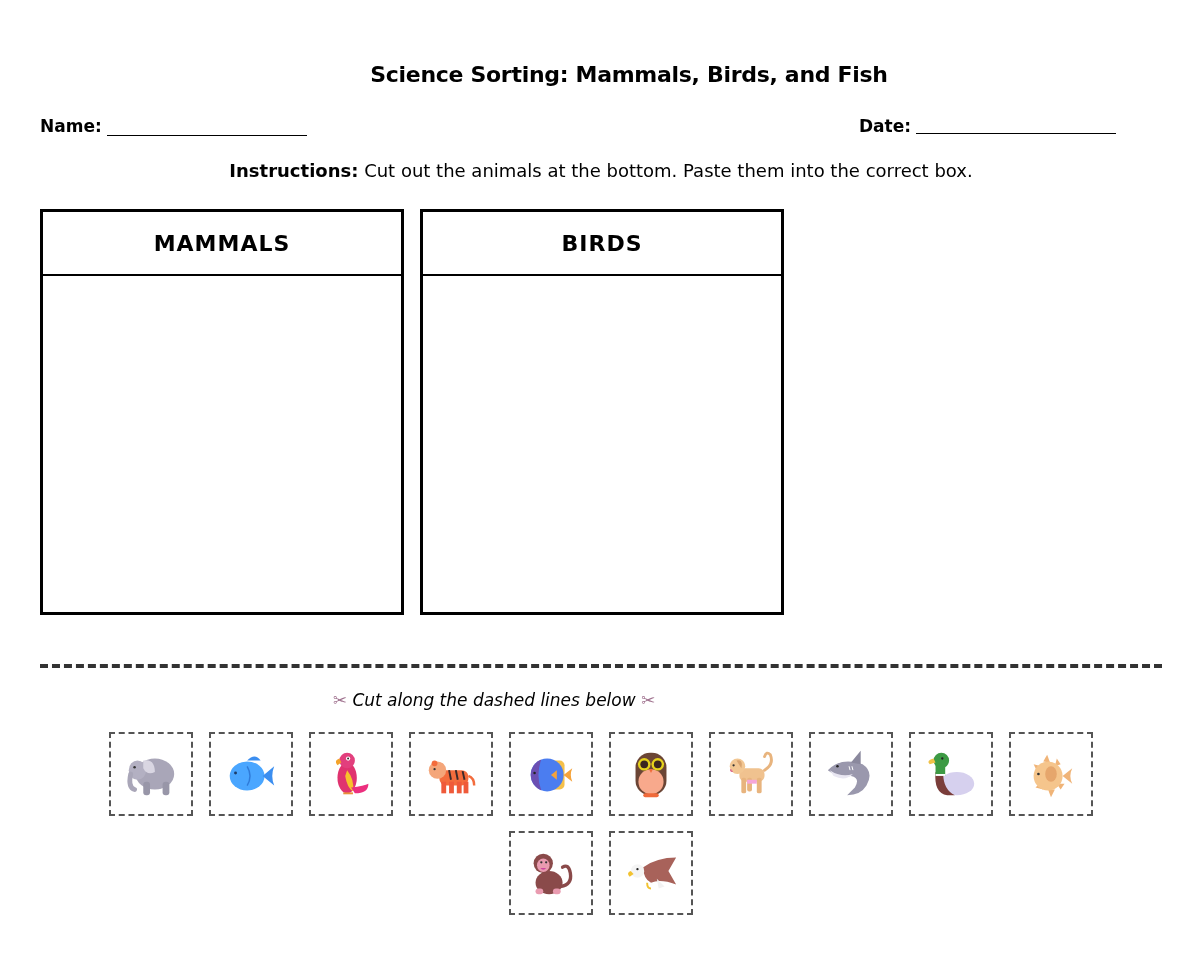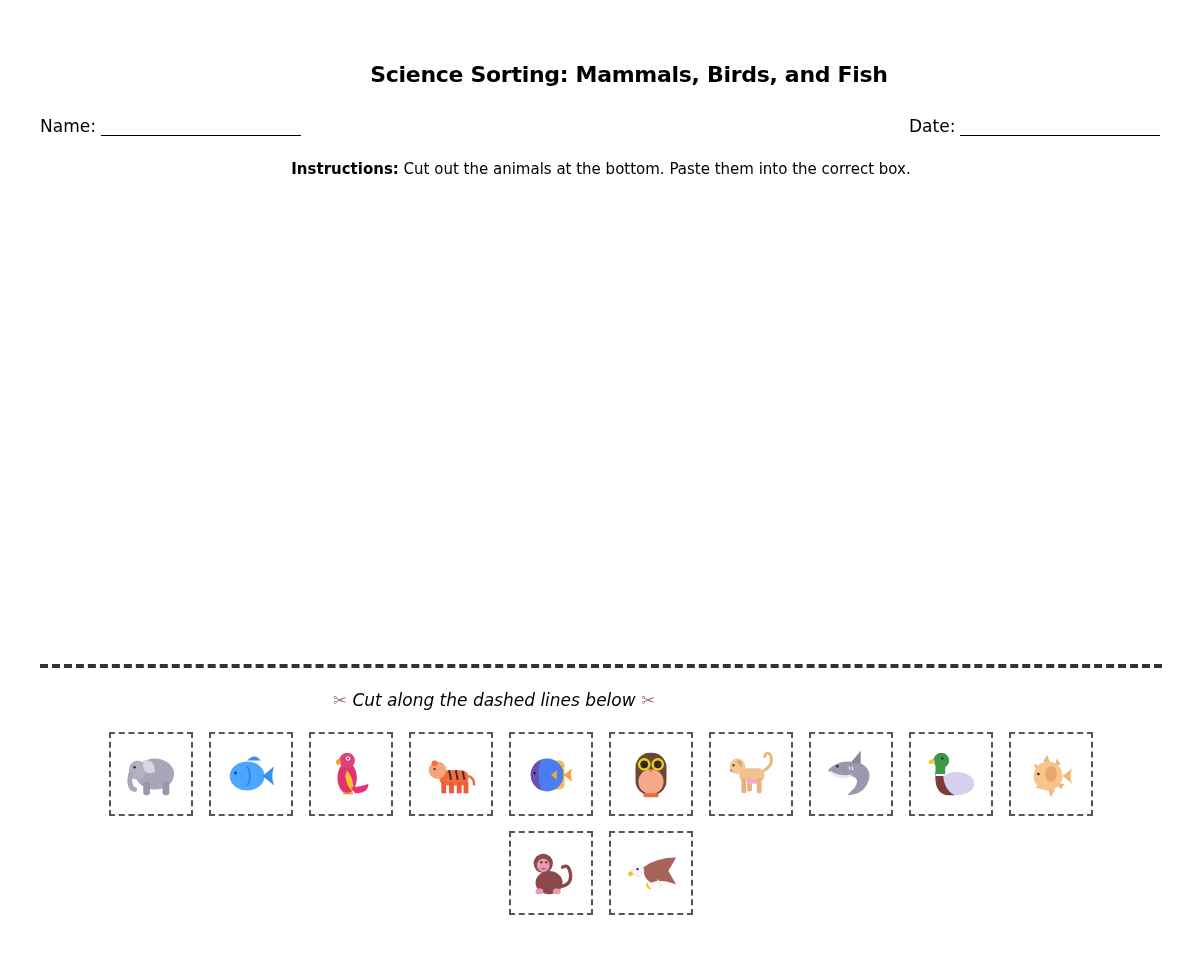--- a/index.html
+++ b/index.html
@@ -4,30 +4,30 @@
 <style>
   html, body { margin: 0; padding: 0; background: #ffffff; }
   body {
     width: 1202px; height: 955px; position: relative; overflow: hidden;
     font-family: "DejaVu Sans", sans-serif; color: #000;
   }
   .title {
     position: absolute; left: 0; width: 1202px; top: 62px;
     text-align: center; font-size: 22px; font-weight: bold; letter-spacing: -0.3px; margin-left: 28px;
   }
-  .field { position: absolute; top: 116px; font-size: 17px; display: flex; align-items: flex-end; }
+  .field { position: absolute; top: 116px; font-size: 17px; display: flex; align-items: flex-end; font-weight: bold; }
   .field .label { margin-right: 5px; }
   .field .line { display: inline-block; border-bottom: 1.5px solid #000; height: 15px; }
   .field-name { left: 40px; }
   .field-name .line { width: 200px; }
-  .field-date { left: 909px; }
+  .field-date { left: 859px; align-items: center; }
   .field-date .line { width: 200px; }
   .instructions {
     position: absolute; left: 0; width: 1202px; top: 160px;
-    text-align: center; font-size: 15px;
+    text-align: center; font-size: 18px;
   }
   .instructions b { font-weight: bold; }
   .boxes { position: absolute; top: 209px; left: 40px; display: flex; gap: 16px; }
   .box {
     width: 358px; height: 400px; border: 3px solid #000; box-sizing: content-box;
     display: flex; flex-direction: column;
   }
   .box-header {
     height: 62px; border-bottom: 2px solid #000; display: flex;
     align-items: center; justify-content: center;
@@ -66,20 +66,28 @@
 <div class="field field-date">
   <span class="label">Date:</span>
   <span class="line"></span>
 </div>
 
 <div class="instructions">
   <b>Instructions:</b><span> Cut out the animals at the bottom. Paste them into the correct box.</span>
 </div>
 
 <div class="boxes">
+  <div class="box">
+    <div class="box-header">MAMMALS</div>
+    <div class="box-body"></div>
+  </div>
+  <div class="box">
+    <div class="box-header">BIRDS</div>
+    <div class="box-body"></div>
+  </div>
 </div>
 
 <div class="cut-line"></div>
 
 <div class="cut-note">
   <span class="scissors">✂</span>
   <span>Cut along the dashed lines below</span>
   <span class="scissors">✂</span>
 </div>
 

